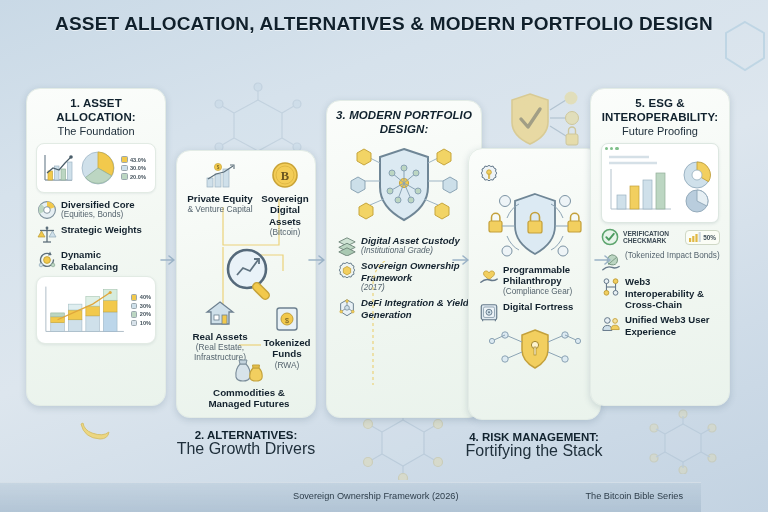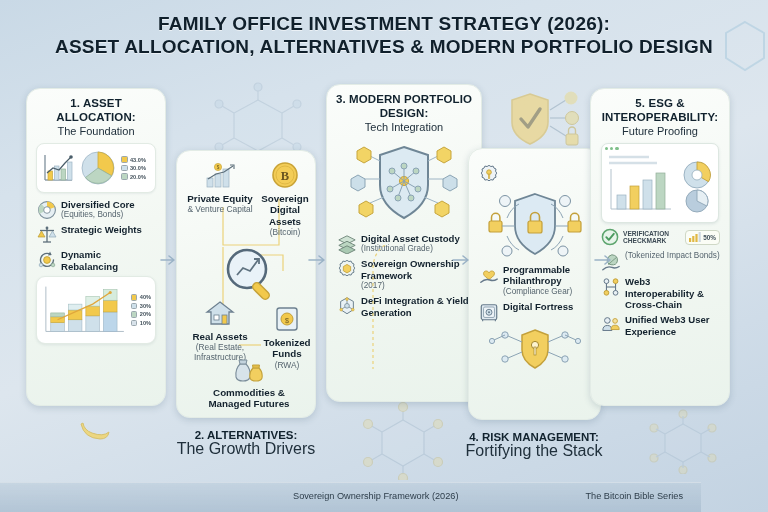--- a/index.html
+++ b/index.html
@@ -39,21 +39,21 @@
   .col-head { text-align: center; margin-bottom: 5px; }
   .col-num {
     font-size: 11.5px; font-weight: bold; color: #11222e; line-height: 13.5px;
     letter-spacing: .1px;
   }
   .col-sub { font-size: 11px; color: #20303c; line-height: 14px; }
 
   
   #col1 { left: 26px;  top: 88px;  width: 140px; height: 318px; }
   #col2 { left: 176px; top: 150px; width: 140px; height: 268px; }
-  #col3 { left: 326px; top: 84px;  width: 156px; height: 318px; }
+  #col3 { left: 326px; top: 100px;  width: 156px; height: 318px; font-style: italic; }
   #col4 { left: 468px; top: 148px; width: 133px; height: 272px; }
   #col5 { left: 590px; top: 88px;  width: 140px; height: 318px; }
 
   .col-caption {
     position: absolute; text-align: center; width: 150px; z-index: 4;
   }
   .cap-num { font-size: 11.5px; font-weight: bold; color: #11222e; line-height: 14px; }
   .cap-sub { font-size: 16px; color: #20303c; line-height: 14px; }
   #cap2 { left: 171px; top: 428px; }
   #cap4 { left: 459px; top: 430px; }
@@ -204,21 +204,20 @@
     <rect x="13" y="16" width="6" height="28" fill="#9db9cd"></rect>
   <rect x="22" y="22" width="6" height="22" fill="#9db9cd"></rect>
     <rect x="31" y="8" width="6" height="36" fill="#9db9cd"></rect>
 </svg>
 
 <svg class="bg-deco" style="left:78px;top:418px;opacity:.75" width="34" height="26" viewBox="0 0 34 26">
   <path d="M3 6 Q6 20 22 21 Q30 21 31 14 Q25 19 14 15 Q6 12 5 5 Z" fill="#f3d35e" stroke="#d4b545" stroke-width="1"></path>
 </svg>
 
 <div class="title-wrap">
-  <div class="title-l1">FAMILY OFFICE INVESTMENT STRATEGY (2026):</div>
   <div class="title-l2">ASSET ALLOCATION, ALTERNATIVES &amp; MODERN PORTFOLIO DESIGN</div>
 </div>
 
 <svg class="arrow" style="left:160px;top:252px;" width="20" height="16" viewBox="0 0 20 16">
   <path d="M1 8 H13 M9 4 L14 8 L9 12" fill="none" stroke="#9ab2c6" stroke-width="1.6" stroke-linecap="round" stroke-linejoin="round"></path>
 </svg>
 <svg class="arrow" style="left:308px;top:252px;" width="22" height="16" viewBox="0 0 22 16">
   <path d="M1 8 H15 M11 4 L16 8 L11 12" fill="none" stroke="#9ab2c6" stroke-width="1.6" stroke-linecap="round" stroke-linejoin="round"></path>
 </svg>
 <svg class="arrow" style="left:452px;top:252px;" width="22" height="16" viewBox="0 0 22 16">
@@ -424,21 +423,20 @@
   </div>
 </div>
 <div class="col-caption" id="cap2">
   <div class="cap-num">2. ALTERNATIVES:</div>
   <div class="cap-sub">The Growth Drivers</div>
 </div>
 
 <div class="col" id="col3">
   <div class="col-head">
     <div class="col-num">3. MODERN PORTFOLIO DESIGN:</div>
-    <div class="col-sub">Tech Integration</div>
   </div>
 
   <svg style="display:block;margin:2px auto 4px;" width="112" height="86" viewBox="0 0 112 86">
     <path d="M56 8 L80 16 V46 Q80 66 56 79 Q32 66 32 46 V16 Z" fill="#dceaf2" stroke="#6f8696" stroke-width="2"></path>
     <circle cx="56" cy="42" r="4.6" fill="#f2c94c" stroke="#c3a03a" stroke-width=".9"></circle>
     <g stroke="#8aa3b4" stroke-width="1" fill="#bcd6c2">
       <line x1="56" y1="42" x2="44" y2="32"></line>
         <circle cx="44" cy="32" r="3"></circle>
       <line x1="56" y1="42" x2="68" y2="32"></line>
         <circle cx="68" cy="32" r="3"></circle>

